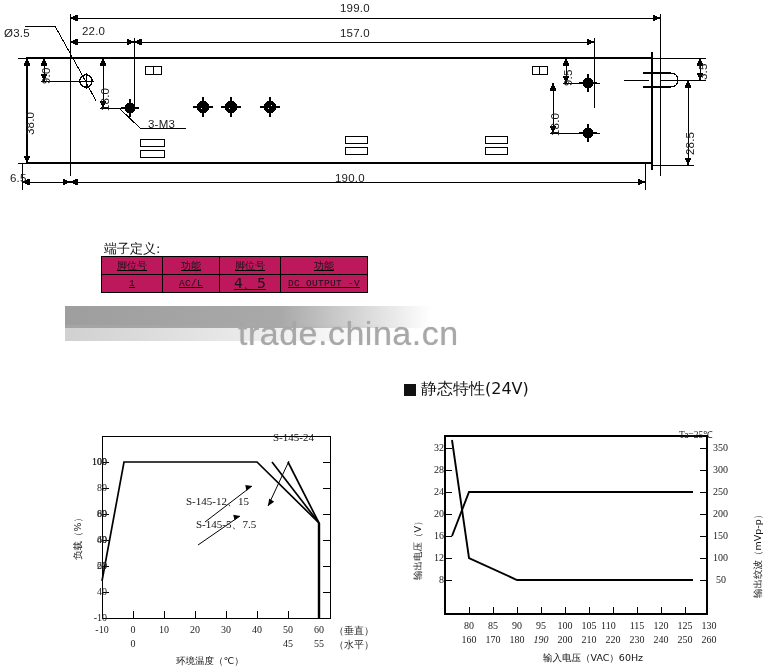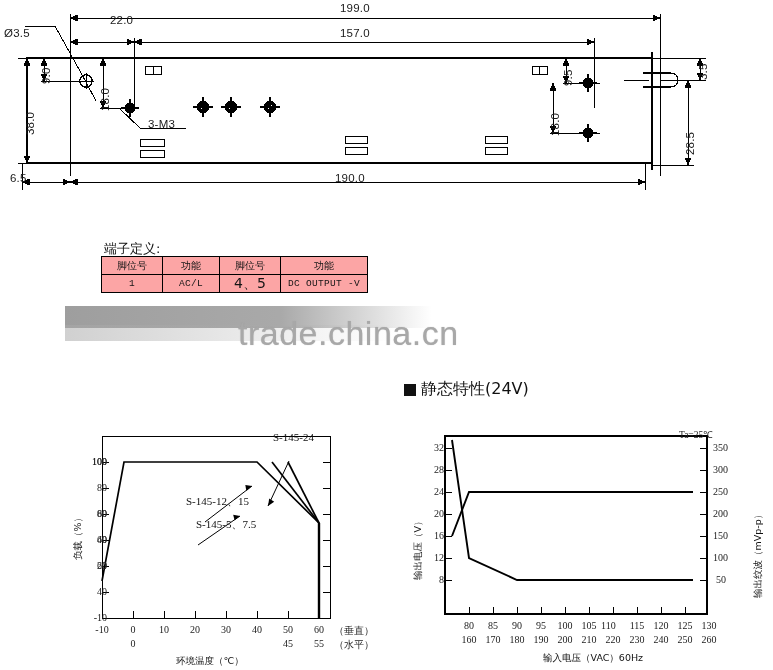--- a/index.html
+++ b/index.html
@@ -20,22 +20,23 @@
   }
   .dim.v{transform-origin:0 0;}
   .lbl-cn{
     position:absolute;font-family:"DejaVu Sans",sans-serif;
     font-size:11px;color:#111;white-space:nowrap;
   }
 
   
   .tbl-wrap{position:absolute;left:101px;top:256px;}
   table.term{
-    border-collapse:collapse;background:#fca5a5;
+    border-collapse:collapse;background:#be185d;
     font-family:"DejaVu Sans",sans-serif;
+    text-decoration:underline;
   }
   table.term td{
     border:1px solid #000;text-align:center;
     font-size:14px;color:#151515;
     padding:1px 4px;height:15px;line-height:13px;
     white-space:nowrap;
   }
   table.term td.c0{width:52px;}
   table.term td.c1{width:48px;}
   table.term td.c2{width:52px;}
@@ -225,21 +226,21 @@
         <rect x="345" y="136" width="22" height="7"></rect>
         <rect x="345" y="147" width="22" height="7"></rect>
         <rect x="485" y="136" width="22" height="7"></rect>
         <rect x="485" y="147" width="22" height="7"></rect>
       </g>
     </g>
   </svg>
 
   <div class="dim" style="left:340px;top:2px;">199.0</div>
   <div class="dim" style="left:340px;top:27px;">157.0</div>
-  <div class="dim" style="left:82px;top:14px;margin-left:28px;">22.0</div>
+  <div class="dim" style="left:82px;top:25px;">22.0</div>
   <div class="dim" style="left:4px;top:27px;">Ø3.5</div>
   <div class="dim v" style="left:24px;top:135px;transform:rotate(-90deg);">38.0</div>
   <div class="dim v" style="left:40px;top:84px;transform:rotate(-90deg);">9.0</div>
   <div class="dim v" style="left:99px;top:111px;transform:rotate(-90deg);">18.0</div>
   <div class="dim" style="left:148px;top:118px;">3-M3</div>
   <div class="dim" style="left:10px;top:172px;">6.5</div>
   <div class="dim" style="left:335px;top:172px;">190.0</div>
   <div class="dim v" style="left:562px;top:86px;transform:rotate(-90deg);">9.5</div>
   <div class="dim v" style="left:549px;top:136px;transform:rotate(-90deg);">18.0</div>
   <div class="dim v" style="left:697px;top:80px;transform:rotate(-90deg);">3.5</div>
@@ -431,21 +432,21 @@
   <div class="tick" style="left:577px;top:620px;width:24px;text-align:center;">105</div>
   <div class="tick" style="left:601px;top:620px;width:24px;text-align:left;">110</div>
   <div class="tick" style="left:625px;top:620px;width:24px;text-align:center;">115</div>
   <div class="tick" style="left:649px;top:620px;width:24px;text-align:center;">120</div>
   <div class="tick" style="left:673px;top:620px;width:24px;text-align:center;">125</div>
   <div class="tick" style="left:697px;top:620px;width:24px;text-align:center;">130</div>
 
   <div class="tick" style="left:457px;top:634px;width:24px;text-align:center;">160</div>
   <div class="tick" style="left:481px;top:634px;width:24px;text-align:center;">170</div>
   <div class="tick" style="left:505px;top:634px;width:24px;text-align:center;">180</div>
-  <div class="tick" style="left:529px;top:634px;width:24px;text-align:center;">190</div>
+  <div class="tick" style="left:529px;top:634px;width:24px;text-align:center;font-style:italic;">190</div>
   <div class="tick" style="left:553px;top:634px;width:24px;text-align:center;">200</div>
   <div class="tick" style="left:577px;top:634px;width:24px;text-align:center;">210</div>
   <div class="tick" style="left:601px;top:634px;width:24px;text-align:center;">220</div>
   <div class="tick" style="left:625px;top:634px;width:24px;text-align:center;">230</div>
   <div class="tick" style="left:649px;top:634px;width:24px;text-align:center;">240</div>
   <div class="tick" style="left:673px;top:634px;width:24px;text-align:center;">250</div>
   <div class="tick" style="left:697px;top:634px;width:24px;text-align:center;">260</div>
 
   <div class="axis-title" style="left:543px;top:652px;">输入电压（VAC）60Hz</div>
 

